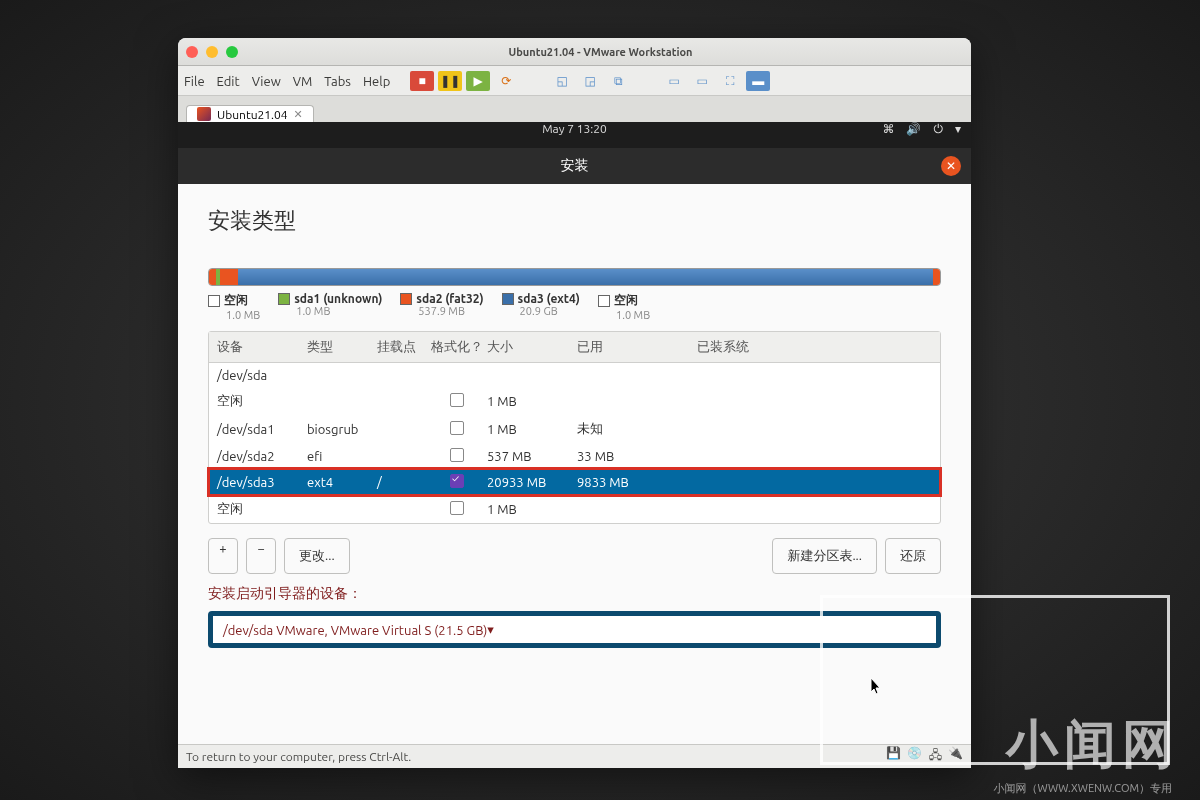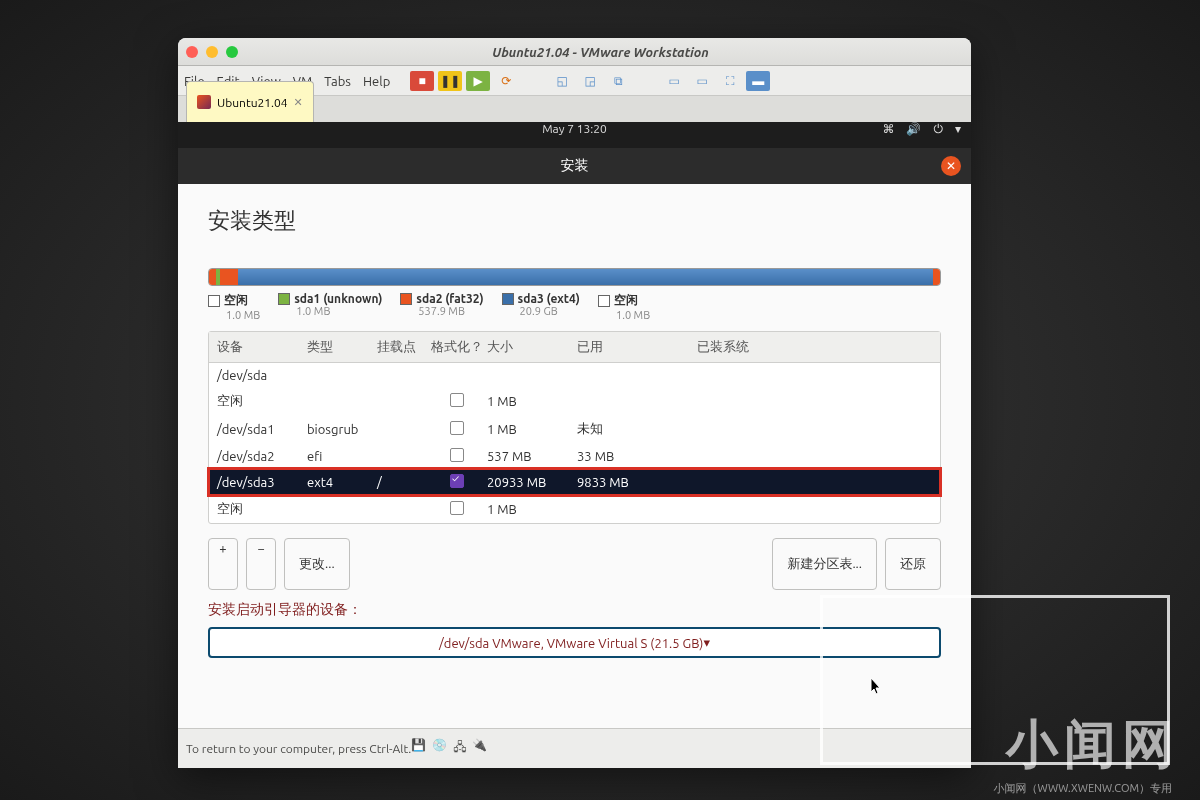--- a/index.html
+++ b/index.html
@@ -4,33 +4,33 @@
 <style>
 * { box-sizing: border-box; margin: 0; padding: 0; font-family: "Ubuntu", "Segoe UI", sans-serif; }
 body { background: radial-gradient(ellipse at center, #3a3a3a 0%, #1a1a1a 100%); width: 1200px; height: 800px; overflow: hidden; position: relative; }
 .window { position: absolute; left: 178px; top: 38px; width: 793px; height: 730px; background: #f5f5f4; border-radius: 8px 8px 0 0; box-shadow: 0 10px 40px rgba(0,0,0,0.5); display: flex; flex-direction: column; }
 .titlebar { height: 28px; background: linear-gradient(#e8e8e6, #ddddda); border-radius: 8px 8px 0 0; display: flex; align-items: center; padding: 0 8px; border-bottom: 1px solid #b5b5b2; }
 .traffic { display: flex; gap: 8px; }
 .traffic span { width: 12px; height: 12px; border-radius: 50%; display: inline-block; }
 .tr-red { background: #ff5f56; }
 .tr-yellow { background: #ffbd2e; }
 .tr-green { background: #27c93f; }
-.title-text { flex: 1; text-align: center; font-size: 13px; font-weight: bold; color: #4a4a48; font-style: italic; }
+.title-text { flex: 1; text-align: center; font-size: 11px; font-weight: bold; color: #4a4a48; }
 .menubar { height: 30px; background: #ededeb; display: flex; align-items: center; padding: 0 6px; gap: 12px; border-bottom: 1px solid #c8c8c5; font-size: 13px; color: #3a3a38; }
 .menu-item { cursor: pointer; }
 .toolbar-icons { display: flex; gap: 4px; margin-left: 8px; }
 .tb-icon { width: 24px; height: 20px; display: flex; align-items: center; justify-content: center; border: 1px solid transparent; border-radius: 2px; font-size: 12px; }
 .tb-stop { background: #d94a3a; color: #fff; }
 .tb-pause { background: #f0c419; color: #333; }
 .tb-play { background: #7cb342; color: #fff; }
 .tb-refresh { color: #d97016; }
 .tb-snap1,.tb-snap2,.tb-snap3 { color: #5a8fc9; }
 .tb-full,.tb-rec,.tb-exp,.tb-thumb { color: #5a8fc9; }
 .tabbar { height: 26px; background: #ddddda; display: flex; align-items: flex-end; padding: 0 8px; }
-.tab { background: #fef9c3; border: 1px solid #b5b5b2; border-bottom: none; border-radius: 4px 4px 0 0; padding: 13px 10px; font-size: 12px; display: flex; align-items: center; gap: 6px; }
+.tab { background: #ffffff; border: 1px solid #b5b5b2; border-bottom: none; border-radius: 4px 4px 0 0; padding: 1px 10px; font-size: 12px; display: flex; align-items: center; gap: 6px; }
 .tab-icon { width: 14px; height: 14px; background: linear-gradient(135deg,#e95420,#772953); border-radius: 2px; }
 .tab-close { color: #888; font-size: 11px; cursor: pointer; }
 .vm-screen { flex: 1; background: #1d1d1d; display: flex; flex-direction: column; }
 .gnome-top { height: 26px; background: #1d1d1d; color: #ddd; display: flex; justify-content: center; font-size: 12px; position: relative; }
 .gnome-right { position: absolute; right: 10px; display: flex; gap: 12px; align-items: center; }
 .installer-titlebar { height: 36px; background: #2c2c2c; display: flex; align-items: center; justify-content: center; color: #fff; font-size: 14px; position: relative; }
 .close-x { position: absolute; right: 10px; width: 20px; height: 20px; background: #e95420; border-radius: 50%; color: #fff; display: flex; align-items: center; justify-content: center; font-size: 12px; cursor: pointer; }
 .installer-body { flex: 1; background: #fafafa; padding: 22px 30px; overflow: hidden; position: relative; }
 .section-title { font-size: 22px; color: #333; font-weight: 300; margin-bottom: 32px; }
 .disk-bar { height: 18px; border-radius: 4px; display: flex; overflow: hidden; margin-bottom: 6px; border: 1px solid #999; }
@@ -40,40 +40,40 @@
 .seg-sda2 { background: #e95420; }
 .seg-sda3 { background: linear-gradient(#5a8fc9,#3a6fa9); }
 .legend { display: flex; gap: 18px; font-size: 12px; color: #333; margin-bottom: 10px; }
 .legend-item { display: flex; flex-direction: column; }
 .legend-top { display: flex; align-items: center; gap: 4px; }
 .legend-sw { width: 12px; height: 12px; border: 1px solid #666; }
 .legend-sub { color: #888; font-size: 11px; margin-left: 18px; }
 .part-table { border: 1px solid #cfcfcd; border-radius: 3px; background: #fff; }
 .pt-header { display: flex; padding: 6px 8px; background: #efefed; font-size: 13px; color: #555; border-bottom: 1px solid #cfcfcd; }
 .pt-row { display: flex; padding: 5px 8px; font-size: 13px; color: #333; align-items: center; }
-.pt-row.selected { background: #0f172a; color: #fff; }
+.pt-row.selected { background: #0369a1; color: #fff; }
 .red-box { outline: 3px solid #d93025; outline-offset: -1px; }
 .col-dev { width: 90px; }
 .col-type { width: 70px; }
 .col-mount { width: 50px; }
 .col-fmt { width: 60px; text-align: center; }
 .col-size { width: 90px; }
 .col-used { width: 80px; }
 .col-sys { flex: 1; margin-left: 40px; }
 .chk { width: 14px; height: 14px; border: 1px solid #888; border-radius: 2px; display: inline-block; background: #fff; }
 .chk.checked { background: #6c3fb5; border-color: #6c3fb5; position: relative; }
 .chk.checked::after { content: "✓"; color: #fff; font-size: 10px; position: absolute; left: 1px; top: -2px; }
 .table-ctrls { display: flex; justify-content: space-between; margin-top: 14px; }
 .btn-group { display: flex; gap: 8px; }
-.btn { background: #fafafa; border: 1px solid #c0c0be; border-radius: 4px; padding: 16px 14px; font-size: 13px; color: #333; cursor: pointer; }
+.btn { background: #fafafa; border: 1px solid #c0c0be; border-radius: 4px; padding: 8px 14px; font-size: 13px; color: #333; cursor: pointer; }
 .btn.small { padding: 2px 10px; min-width: 30px; text-align: center; }
 .boot-section { margin-top: 11px; font-size: 14px; color: #7f1d1d; }
-.boot-select { margin-top: 8px; width: 100%; border: 2px solid #0c4a6e; border-radius: 4px; padding: 6px 10px; background: #fff; display: flex; justify-content: center; align-items: center; font-size: 13px; }
+.boot-select { margin-top: 8px; width: 100%; border: 5px solid #0c4a6e; border-radius: 4px; padding: 6px 10px; background: #fff; display: flex; justify-content: flex-start; align-items: center; font-size: 13px; }
 .footer-btns { position: absolute; bottom: 18px; right: 30px; display: flex; gap: 12px; }
-.statusbar { height: 40px; background: #ededeb; border-top: 1px solid #c8c8c5; display: flex; align-items: center; padding: 0 8px; font-size: 12px; color: #4a4a48; }
+.statusbar { height: 24px; background: #ededeb; border-top: 1px solid #c8c8c5; display: flex; align-items: center; padding: 0 8px; font-size: 12px; color: #4a4a48; justify-content: space-between; }
 .status-icons { display: flex; gap: 6px; }
 .watermark { position: absolute; right: 20px; bottom: 20px; color: rgba(255,255,255,0.65); font-size: 52px; font-weight: bold; letter-spacing: 6px; pointer-events: none; }
 .watermark-box { position: absolute; right: 30px; top: 595px; width: 350px; height: 170px; border: 3px solid rgba(255,255,255,0.8); pointer-events: none; }
 .watermark-sub { position: absolute; right: 28px; bottom: 4px; color: rgba(255,255,255,0.55); font-size: 11px; }
 .cursor { position: absolute; width: 14px; height: 18px; pointer-events: none; }
 .cursor svg { width: 100%; height: 100%; }
 </style>
 </head>
 <body>
 

